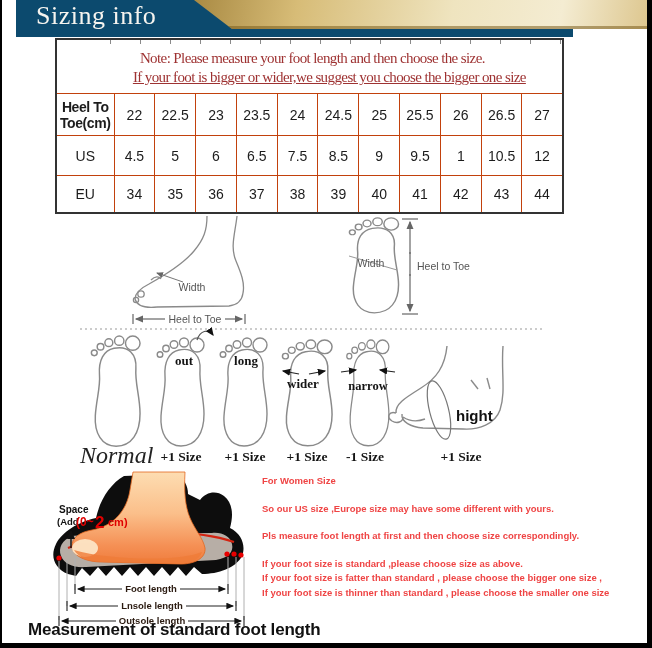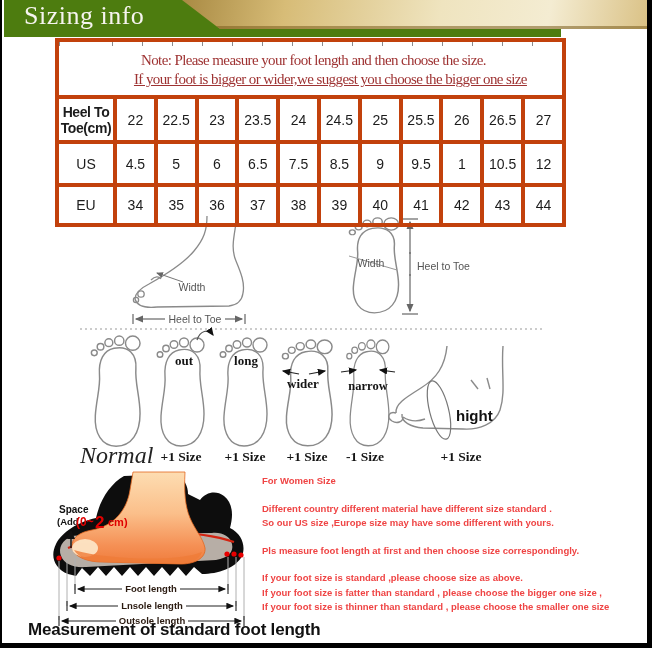--- a/index.html
+++ b/index.html
@@ -4,31 +4,31 @@
 <style>
   html,body{margin:0;padding:0;background:#fff;}
   #stage{position:relative;width:652px;height:648px;background:#fff;overflow:hidden;
          font-family:"Liberation Sans",sans-serif;}
   
   .edge{position:absolute;background:#000;z-index:40;}
   #edge-left{left:0;top:0;width:2px;height:648px;}
   #edge-right{right:0;top:0;width:5px;height:648px;}
   #edge-bottom{left:0;bottom:0;width:652px;height:5px;}
   
-  #banner{position:absolute;left:4px;top:0;width:557px;height:37px;background:#4d7c0f;z-index:30;}
+  #banner{position:absolute;left:16px;top:0;width:557px;height:37px;background:#0c4a6e;z-index:30;}
   #banner-title{position:absolute;left:20px;top:1px;color:#f6f4ef;
                 font-family:"Liberation Serif",serif;font-size:26px;letter-spacing:.5px;}
   #gold-ribbon{position:absolute;left:178px;top:0;width:469px;height:29px;
       background:linear-gradient(100deg,#a98a43 0%,#d7bc77 22%,#efe4bf 55%,#f4ecd2 78%,#d9c083 100%);
       clip-path:polygon(0 0,100% 0,100% 100%,38px 100%);
       box-shadow:inset 0 -3px 0 rgba(122,92,30,.55);}
   
   #size-table{position:absolute;left:55px;top:38px;width:507px;border-collapse:collapse;
               table-layout:fixed;z-index:5;}
-  #size-table td{border:4px solid #c2410c;text-align:center;vertical-align:middle;
+  #size-table td{border:1px solid #c2410c;text-align:center;vertical-align:middle;
                  color:#1c1c1c;padding:0;}
   #size-table{border:2px solid #333;}
   td.note-cell{height:53px;text-align:left;position:relative;}
   .note-line{font-family:"Liberation Serif",serif;color:#9e3232;font-size:15px;
              letter-spacing:-.6px;white-space:nowrap;line-height:19px;}
   .note-l1{padding-left:6px;padding-top:3px;}
   .note-l2{padding-left:40px;text-decoration:underline;}
   .note-ticks{position:absolute;left:0;top:0;right:0;height:4px;
       background:repeating-linear-gradient(to right,transparent 0 29px,#8a8a8a 29px 30px);
       background-position:24px 0;}
@@ -270,21 +270,20 @@
     <text class="mlabel" x="114" y="154" text-anchor="middle">Outsole length</text>
   </svg>
 
   <div id="measure-caption">Measurement of standard foot length</div>
 
   <div id="info-block">
     <div class="grp">
       <div class="iline">For Women Size</div>
     </div>
     <div class="grp">
-      <div class="iline">Different country different material have different size standard .</div>
       <div class="iline">So our US size ,Europe size may have some different with yours.</div>
     </div>
     <div class="grp">
       <div class="iline">Pls measure foot length at first and then choose size correspondingly.</div>
     </div>
     <div class="grp">
       <div class="iline">If your foot size is standard ,please choose size as above.</div>
       <div class="iline">If your foot size is fatter than standard , please choose the bigger one size ,</div>
       <div class="iline">If your foot size is thinner than standard , please choose the smaller one size</div>
     </div>

